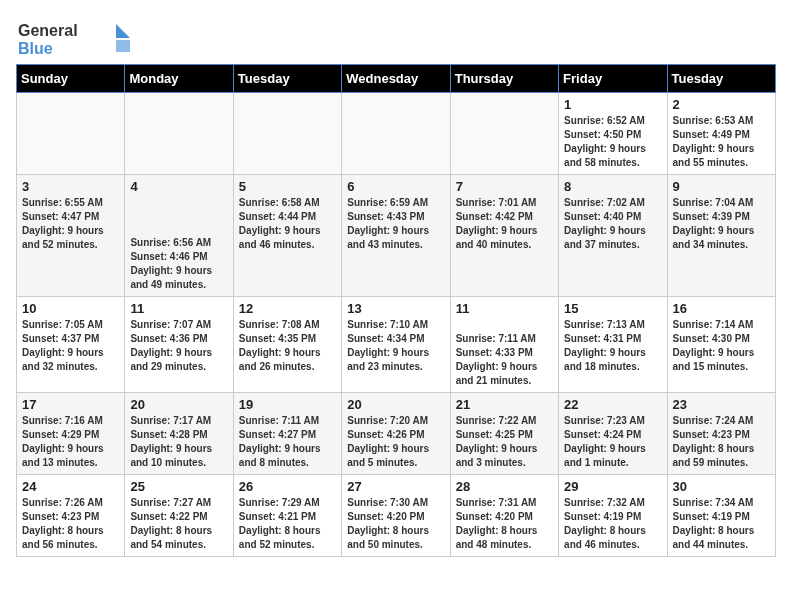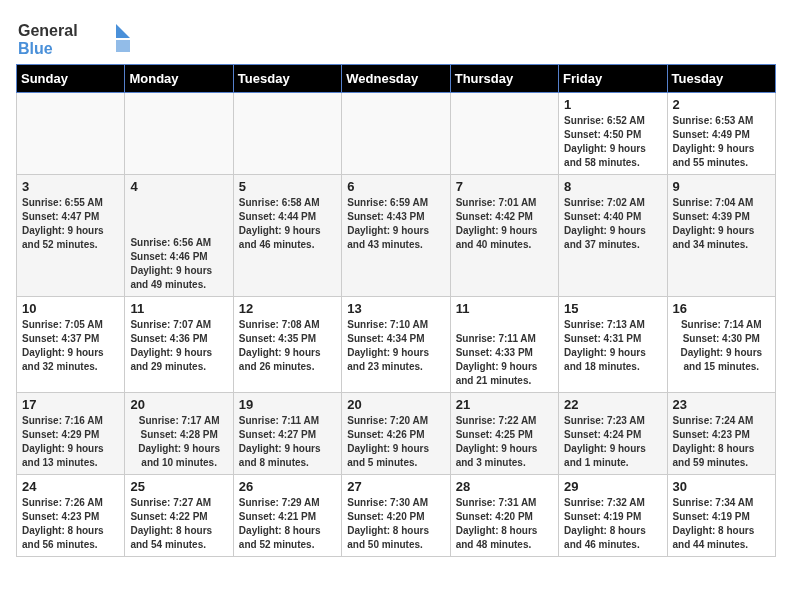--- a/index.html
+++ b/index.html
@@ -202,35 +202,35 @@
 Daylight: 9 hours and 21 minutes.</div>
         </td>
         <td>
           <span class="day-number">15</span>
           <div class="cell-info" style="white-space: pre-line;">Sunrise: 7:13 AM
 Sunset: 4:31 PM
 Daylight: 9 hours and 18 minutes.</div>
         </td>
         <td>
           <span class="day-number">16</span>
-          <div class="cell-info" style="white-space: pre-line; text-align: center;">Sunrise: 7:14 AM
+          <div class="cell-info" style="white-space: pre-line;">Sunrise: 7:14 AM
 Sunset: 4:30 PM
 Daylight: 9 hours and 15 minutes.</div>
         </td>
       </tr>
       <tr>
         <td>
           <span class="day-number">17</span>
           <div class="cell-info" style="white-space: pre-line;">Sunrise: 7:16 AM
 Sunset: 4:29 PM
 Daylight: 9 hours and 13 minutes.</div>
         </td>
         <td>
           <span class="day-number">20</span>
-          <div class="cell-info" style="white-space: pre-line; text-align: center;">Sunrise: 7:17 AM
+          <div class="cell-info" style="white-space: pre-line;">Sunrise: 7:17 AM
 Sunset: 4:28 PM
 Daylight: 9 hours and 10 minutes.</div>
         </td>
         <td>
           <span class="day-number">19</span>
           <div class="cell-info" style="white-space: pre-line;">Sunrise: 7:11 AM
 Sunset: 4:27 PM
 Daylight: 9 hours and 8 minutes.</div>
         </td>
         <td>

